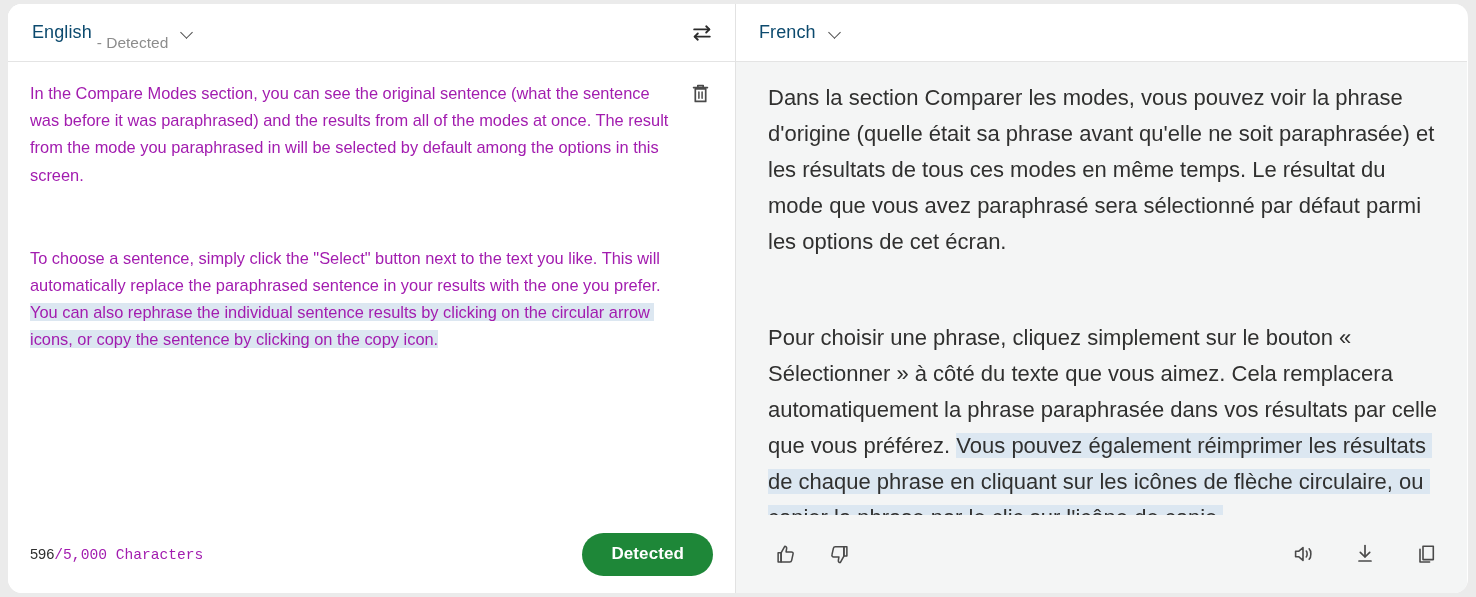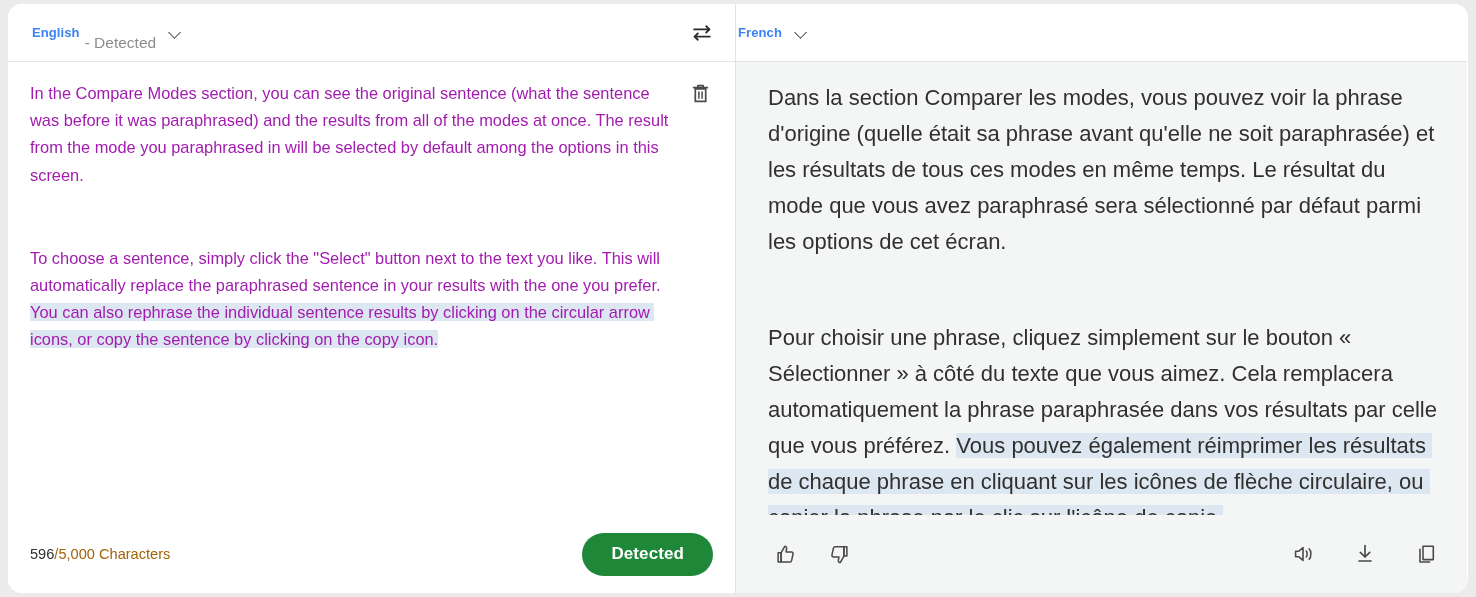--- a/index.html
+++ b/index.html
@@ -68,26 +68,26 @@
 
   .lang-select {
     display: flex;
     align-items: center;
     gap: 9px;
     cursor: pointer;
     user-select: none;
     padding: 4px 2px;
   }
   .panel-left .lang-select { margin-left: 22px; }
-  .panel-right .lang-select { }
+  .panel-right .lang-select { margin-left: 21px; }
 
   .lang-name {
-    font-size: 13px;
-    font-weight: bold;
-    color: #3b82f6;
+    font-size: 18px;
+    font-weight: normal;
+    color: #0c4a6e;
     letter-spacing: 0.1px;
   }
   .lang-detected {
     font-size: 15.5px;
     color: #8c8c8c;
     font-weight: normal;
     margin-left: -4px;
     margin-top: 20px;
   }
 
@@ -181,21 +181,21 @@
   }
   .panel-right .panel-footer {
     padding: 0 24px 0 32px;
   }
 
   .char-count {
     font-size: 14.6px;
     color: #2f2f2f;
   }
   .char-count b { font-weight: normal; }
-  .char-count span.rest { font-weight: normal; color: #a16207; }
+  .char-count span.rest { font-weight: normal; color: #a21caf; font-family: Liberation Mono, monospace; }
 
   .spacer { flex: 1; }
 
   .translate-btn {
     background: #1e8738;
     color: #ffffff;
     font-size: 17px;
     font-weight: bold;
     border: none;
     border-radius: 22px;

